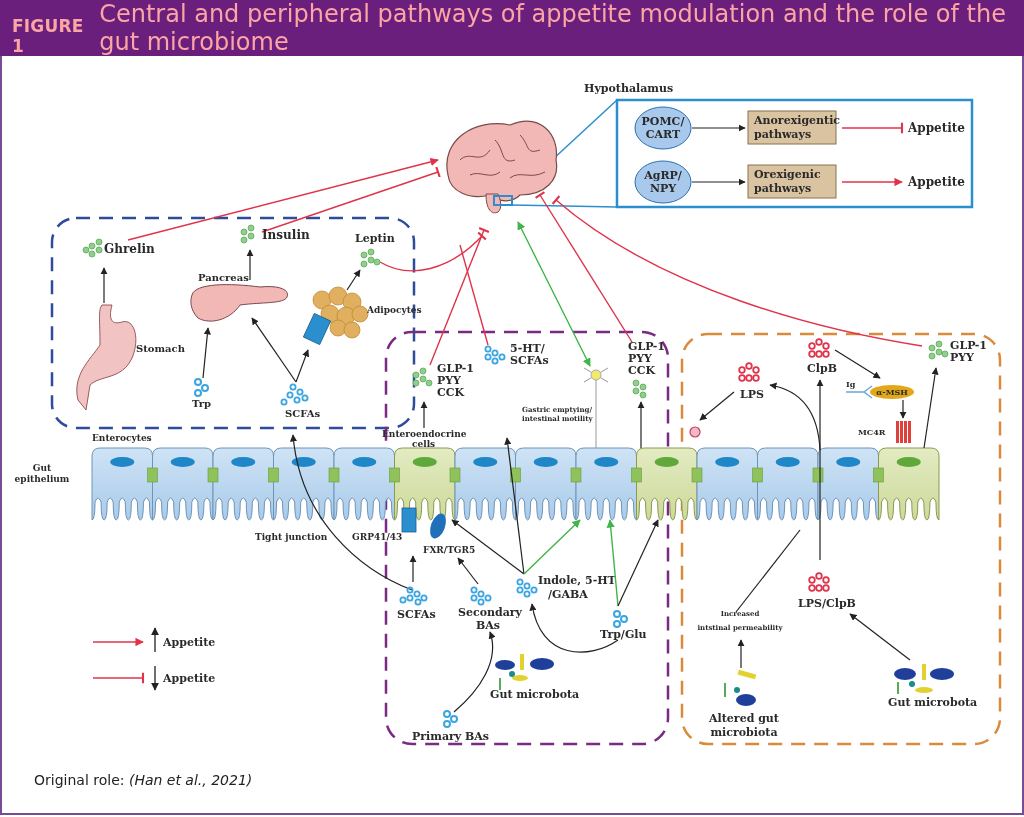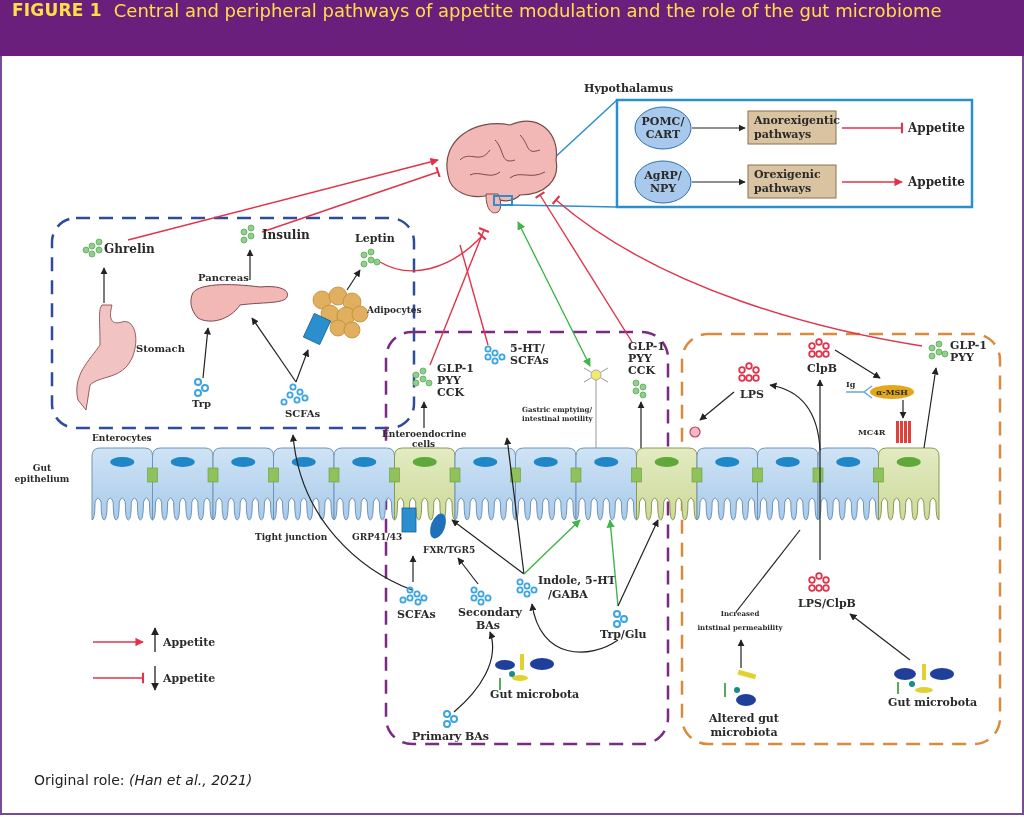--- a/index.html
+++ b/index.html
@@ -1,21 +1,21 @@
 <!DOCTYPE html>
 <html><head>
 <meta charset="utf-8">
 <style>
   html, body { margin:0; padding:0; background:#ffffff; }
   body { width:1024px; height:817px; position:relative; overflow:hidden; font-family:"DejaVu Serif", serif; }
   .frame { position:absolute; left:0; top:0; width:1020px; height:813px; border:2px solid #7a4b95; border-top:none; box-sizing:content-box; }
-  .header { position:absolute; left:0; top:0; width:1024px; height:56px; background:#6b1f7c; color:#fde047;
-            font-family:"DejaVu Sans", sans-serif; display:flex; align-items:flex-start; }
+  .header { position:absolute; left:0; top:0; width:1024px; height:56px; background:#6b1f7c; color:#fca5a5;
+            font-family:"DejaVu Sans", sans-serif; display:flex; align-items:flex-end; }
   .header .fig { font-weight:bold; font-size:17px; margin-left:12px; margin-right:12px; letter-spacing:0.2px; }
-  .header .title { font-size:18px; }
+  .header .title { font-size:24px; }
   svg#diagram { position:absolute; left:0; top:56px; }
   .lbl { font-family:"DejaVu Serif", serif; font-weight:bold; fill:#2a2a2a; }
   .credit { position:absolute; left:34px; top:772px; font-family:"DejaVu Sans", sans-serif; font-size:14px; color:#222; }
   .credit i { font-style:italic; }
 </style>
 </head>
 <body>
 
 <div class="frame"></div>
 <div class="header">

